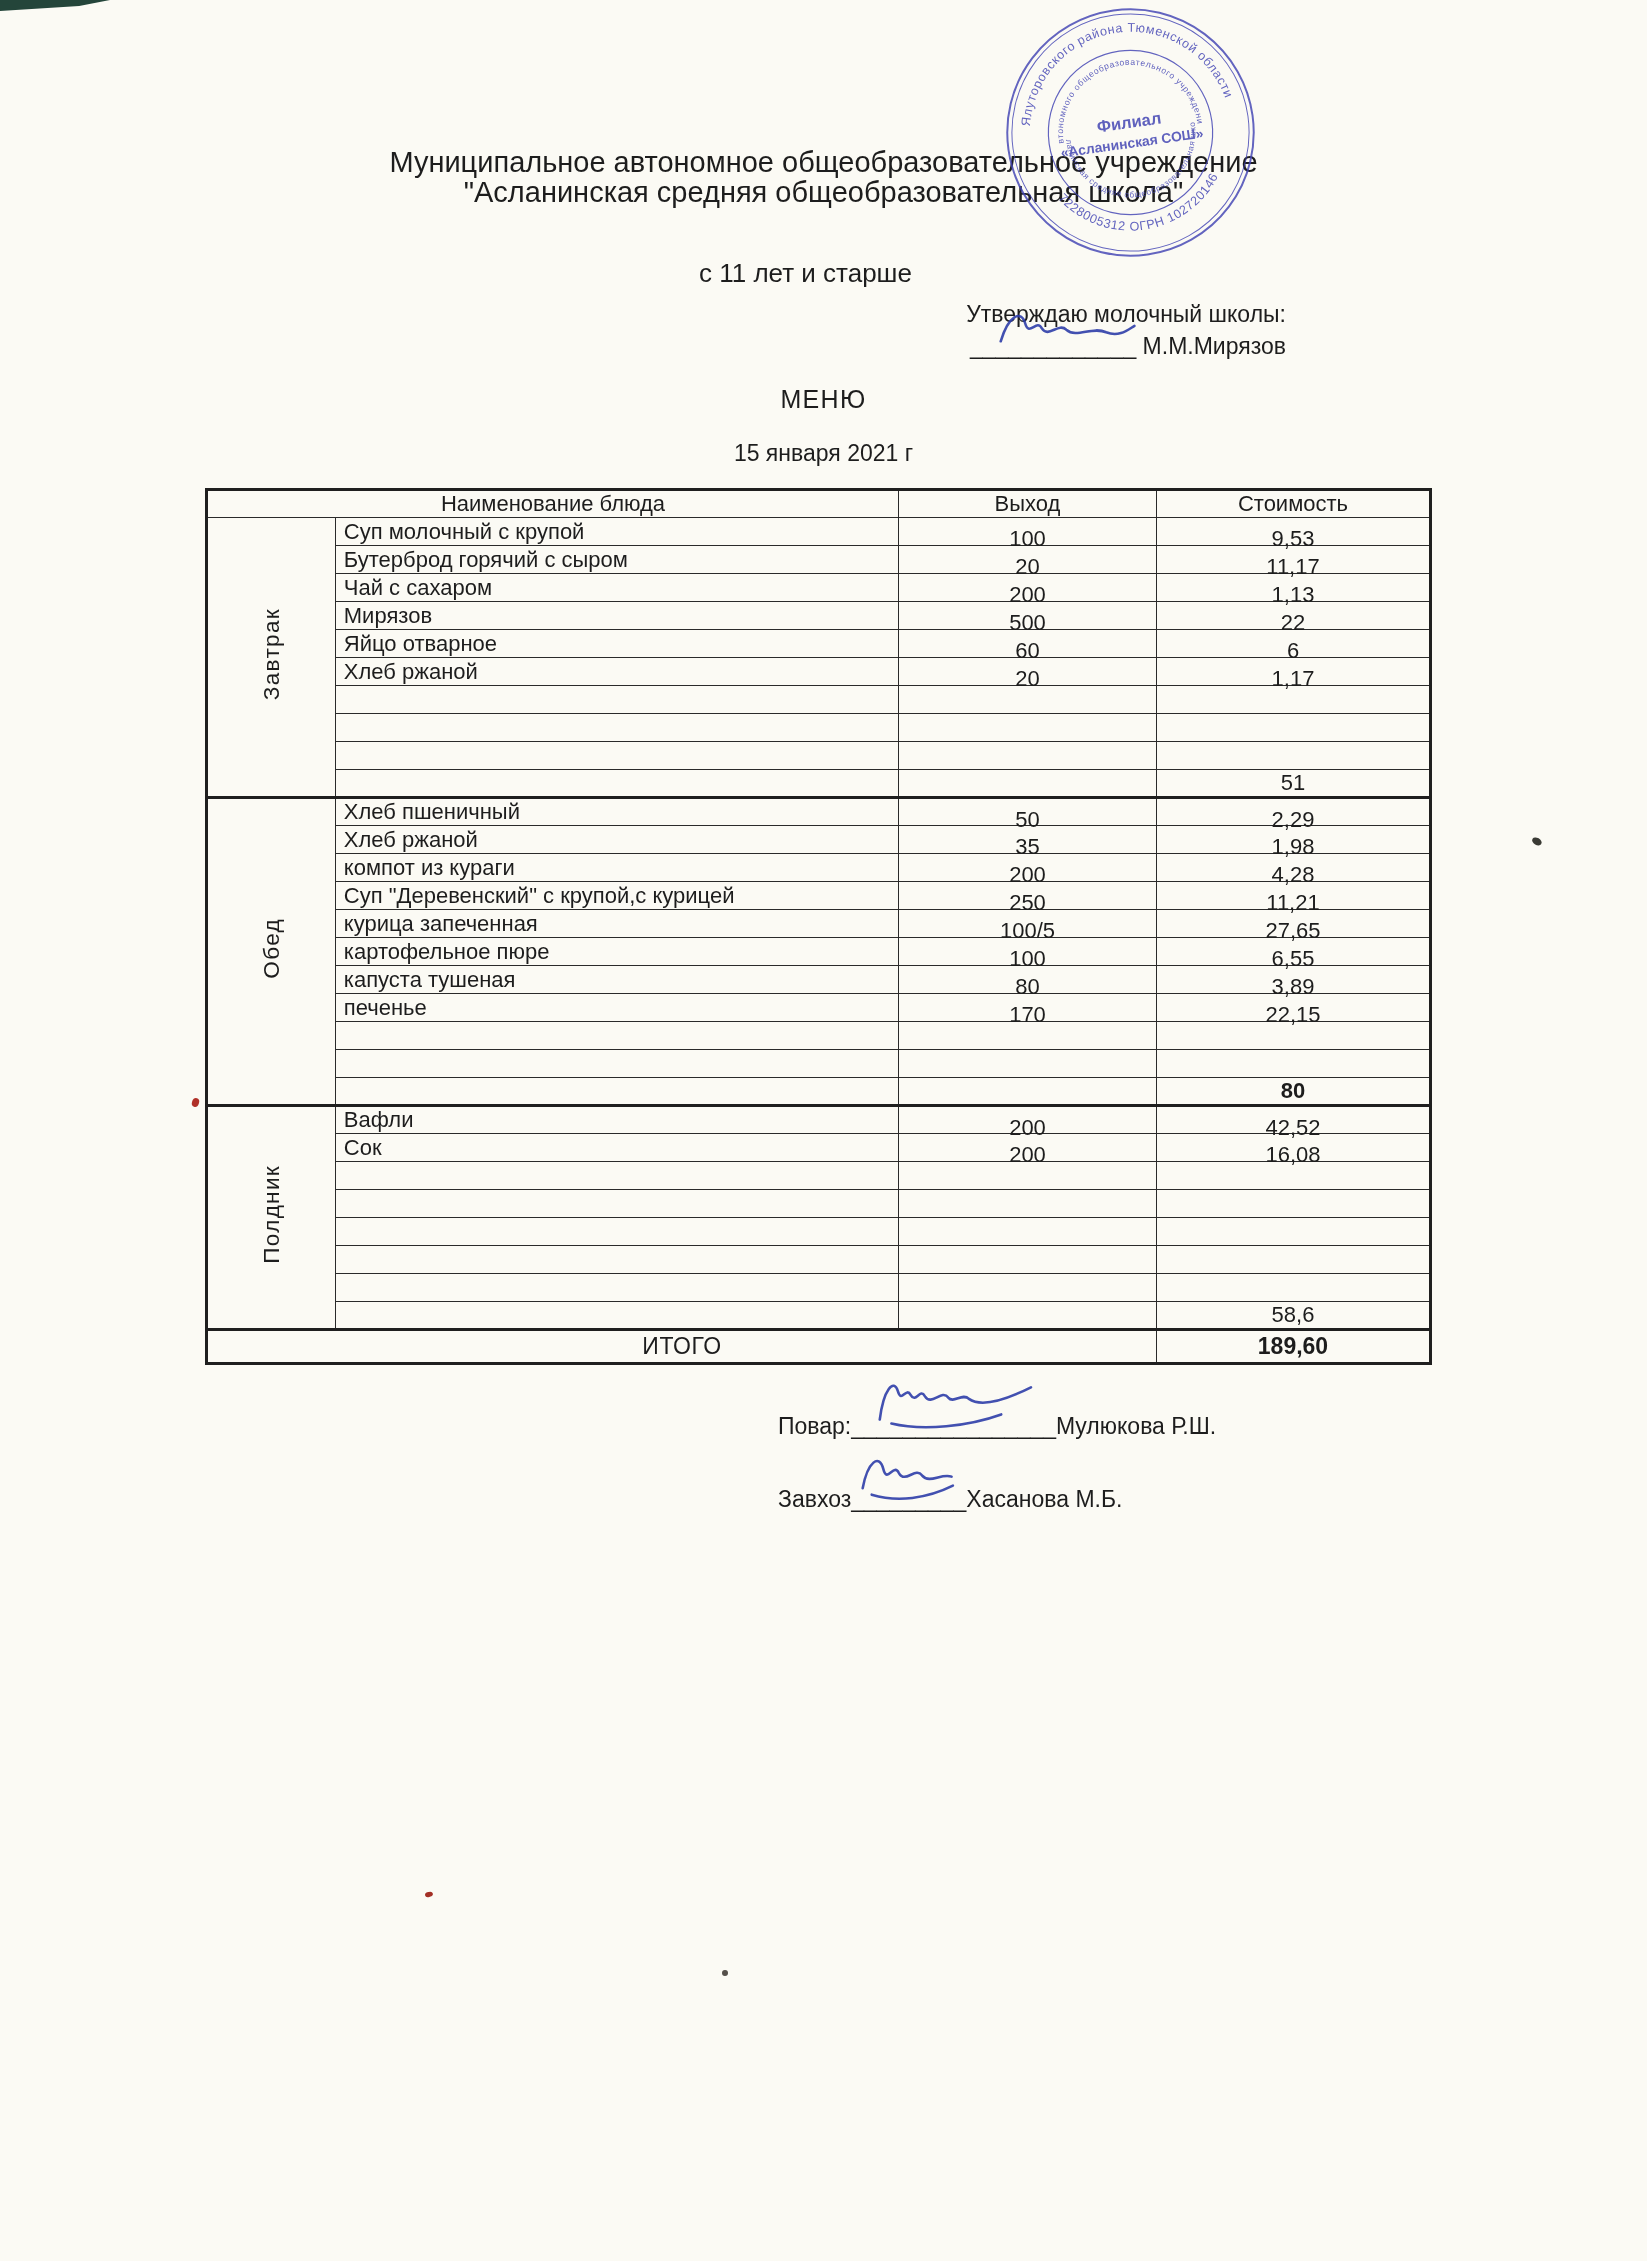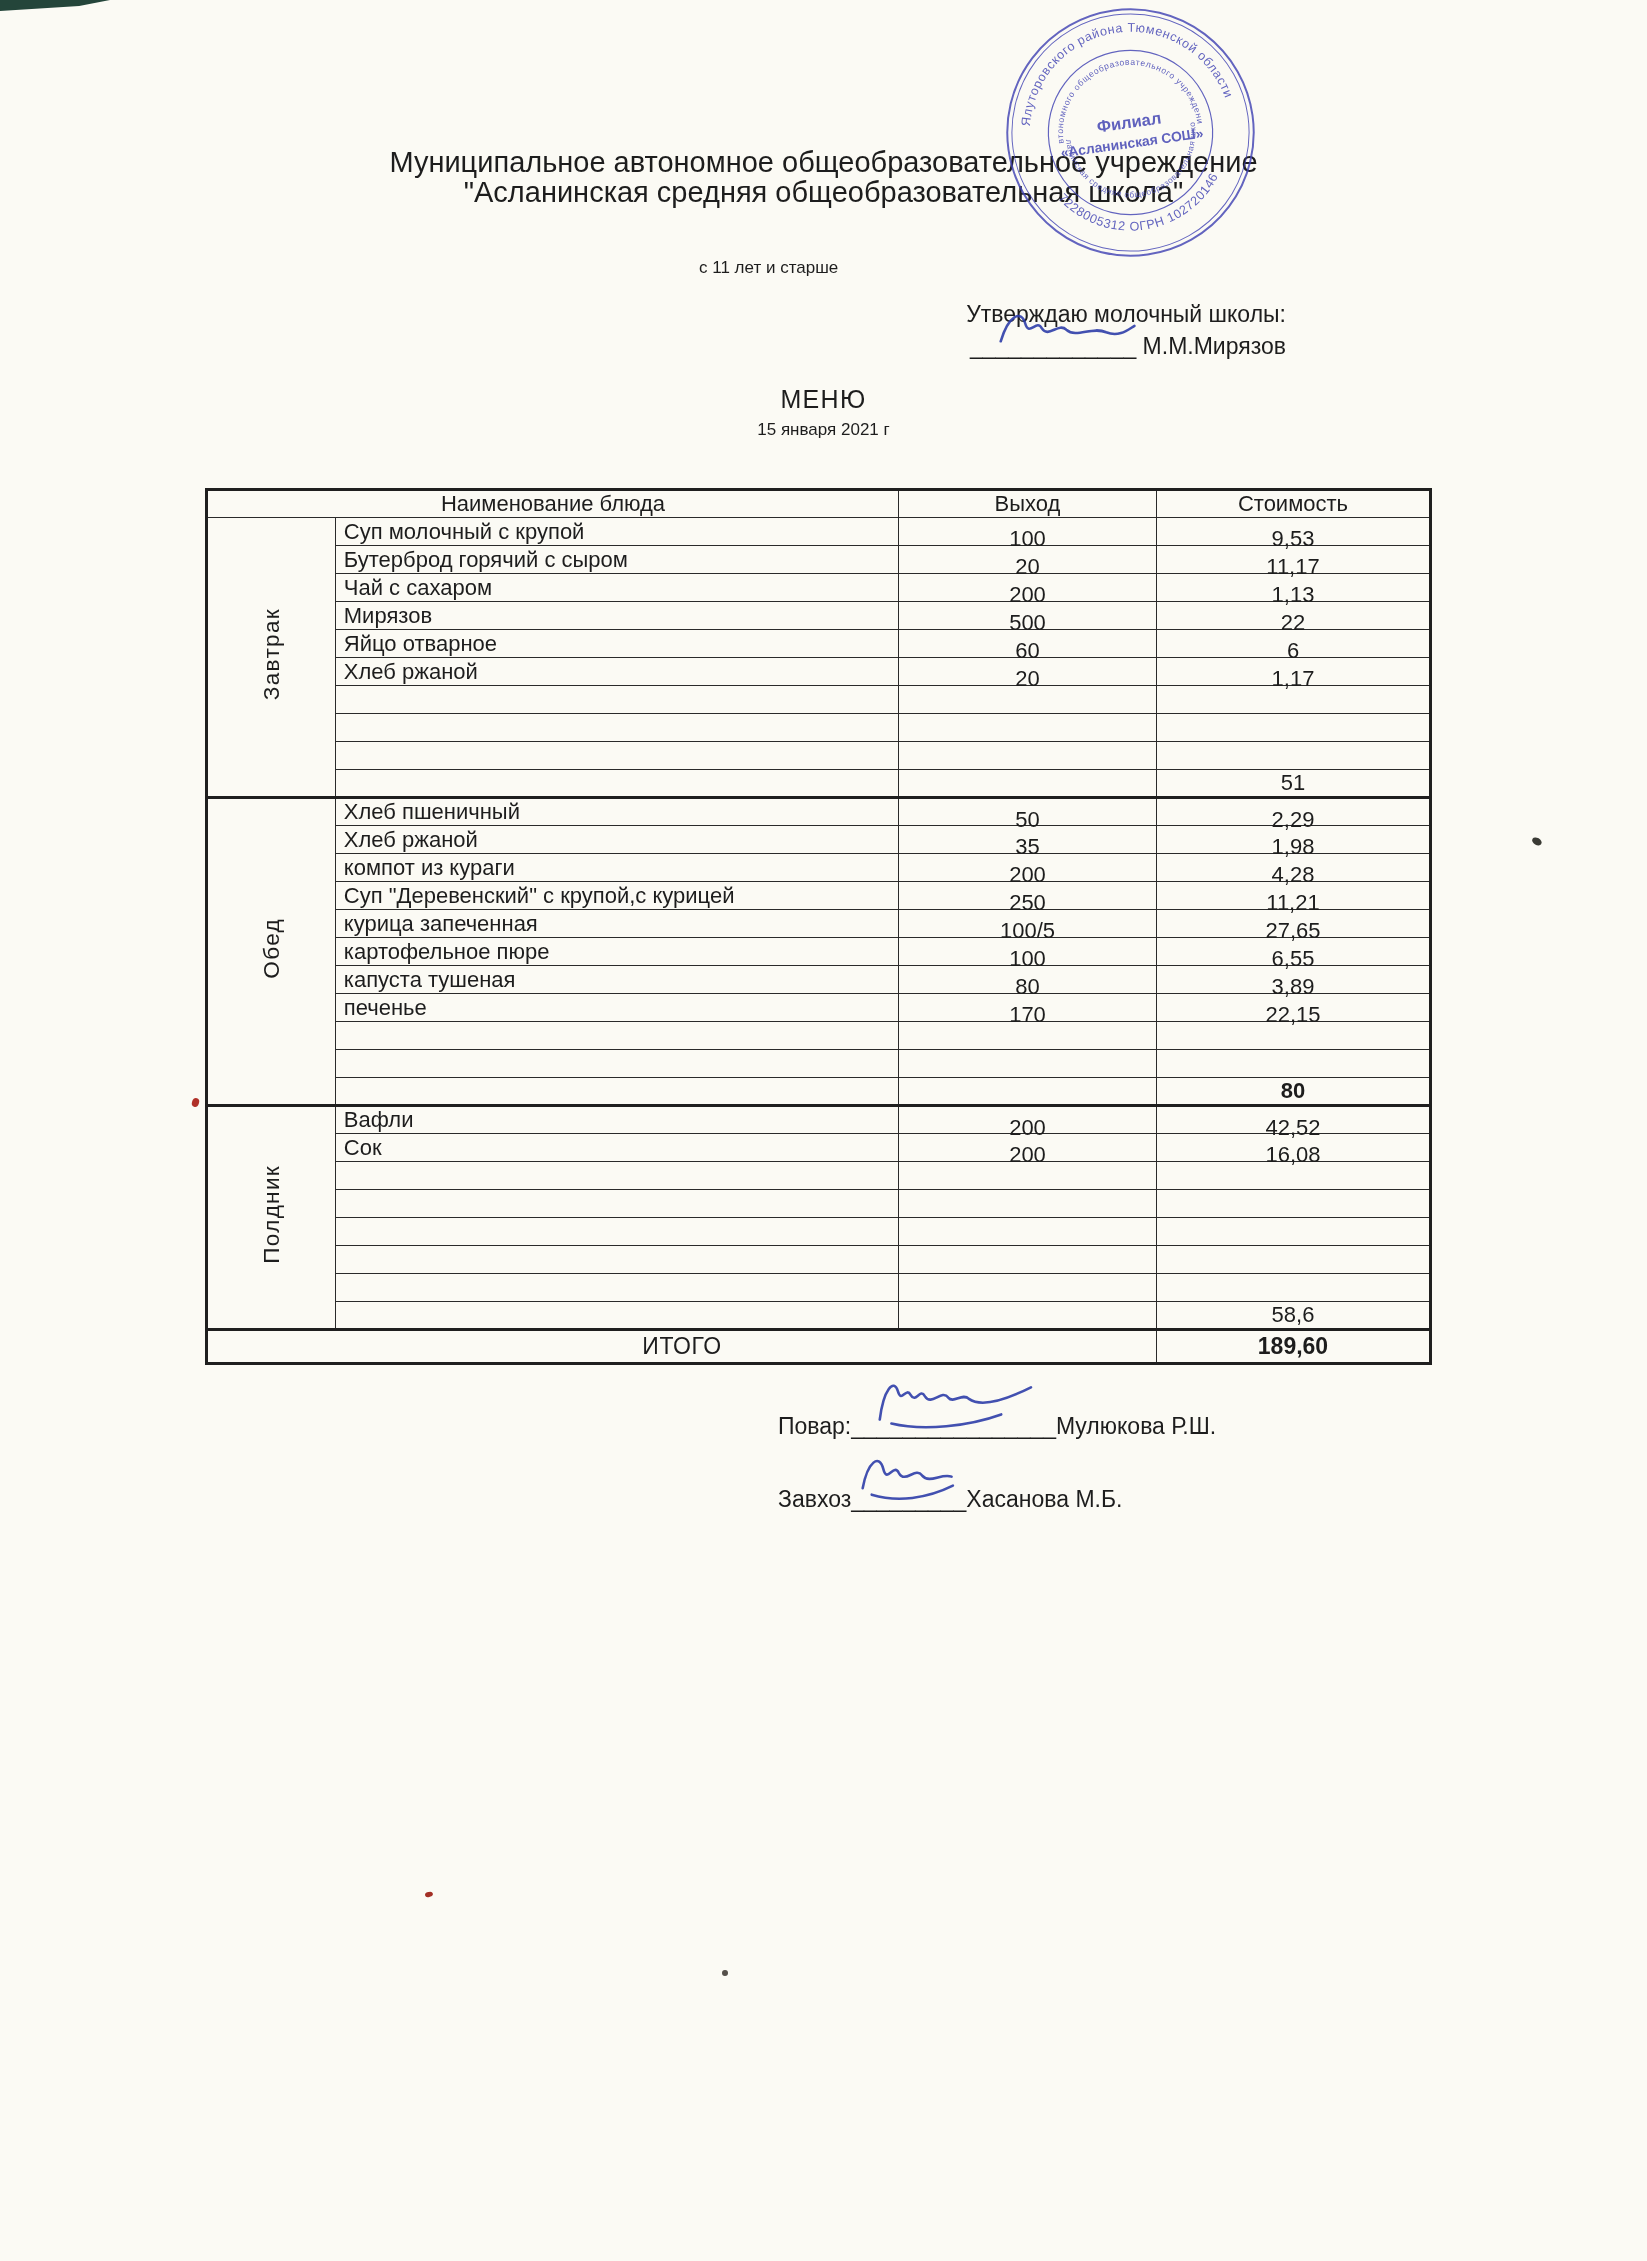--- a/index.html
+++ b/index.html
@@ -8,24 +8,24 @@
     background:#fbfaf4;
     font-family:"Liberation Sans",sans-serif;
     color:#1d1d1d;
     position:relative;
     overflow:hidden;
   }
   .centered{position:absolute;left:0;width:100%;text-align:center}
   .org-line{font-size:29px}
   .org1{top:146px}
   .org2{top:176px}
-  .age-note{position:absolute;left:699px;top:258px;font-size:17px}
+  .age-note{position:absolute;left:699px;top:258px;font-size:26px}
   .approve{position:absolute;left:924px;top:298px;width:362px;text-align:right;font-size:23px;line-height:32px}
   .menu-title{top:385px;font-size:25px;font-weight:normal;letter-spacing:1.3px}
-  .menu-date{top:420px;font-size:17px}
+  .menu-date{top:440px;font-size:23px}
 
   
   .menu-table{
     position:absolute;left:205px;top:488px;
     border-collapse:collapse;table-layout:fixed;
     border:3.2px solid #1f1f1f;
     padding-left:44px;
   }
   .menu-table td{
     border:1.3px solid #2a2a2a;

